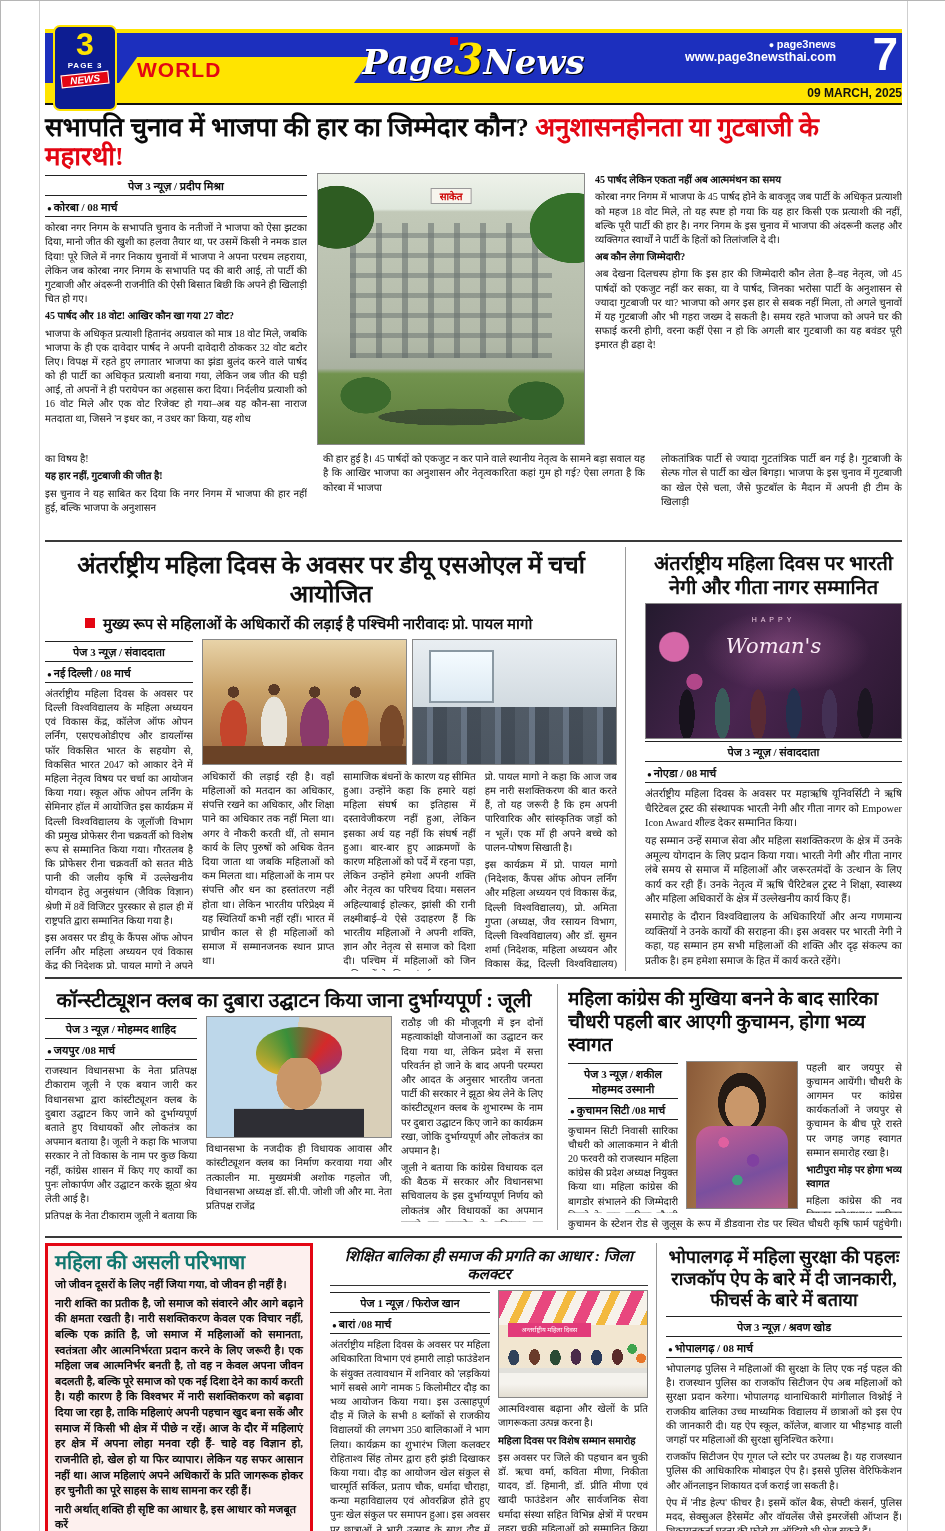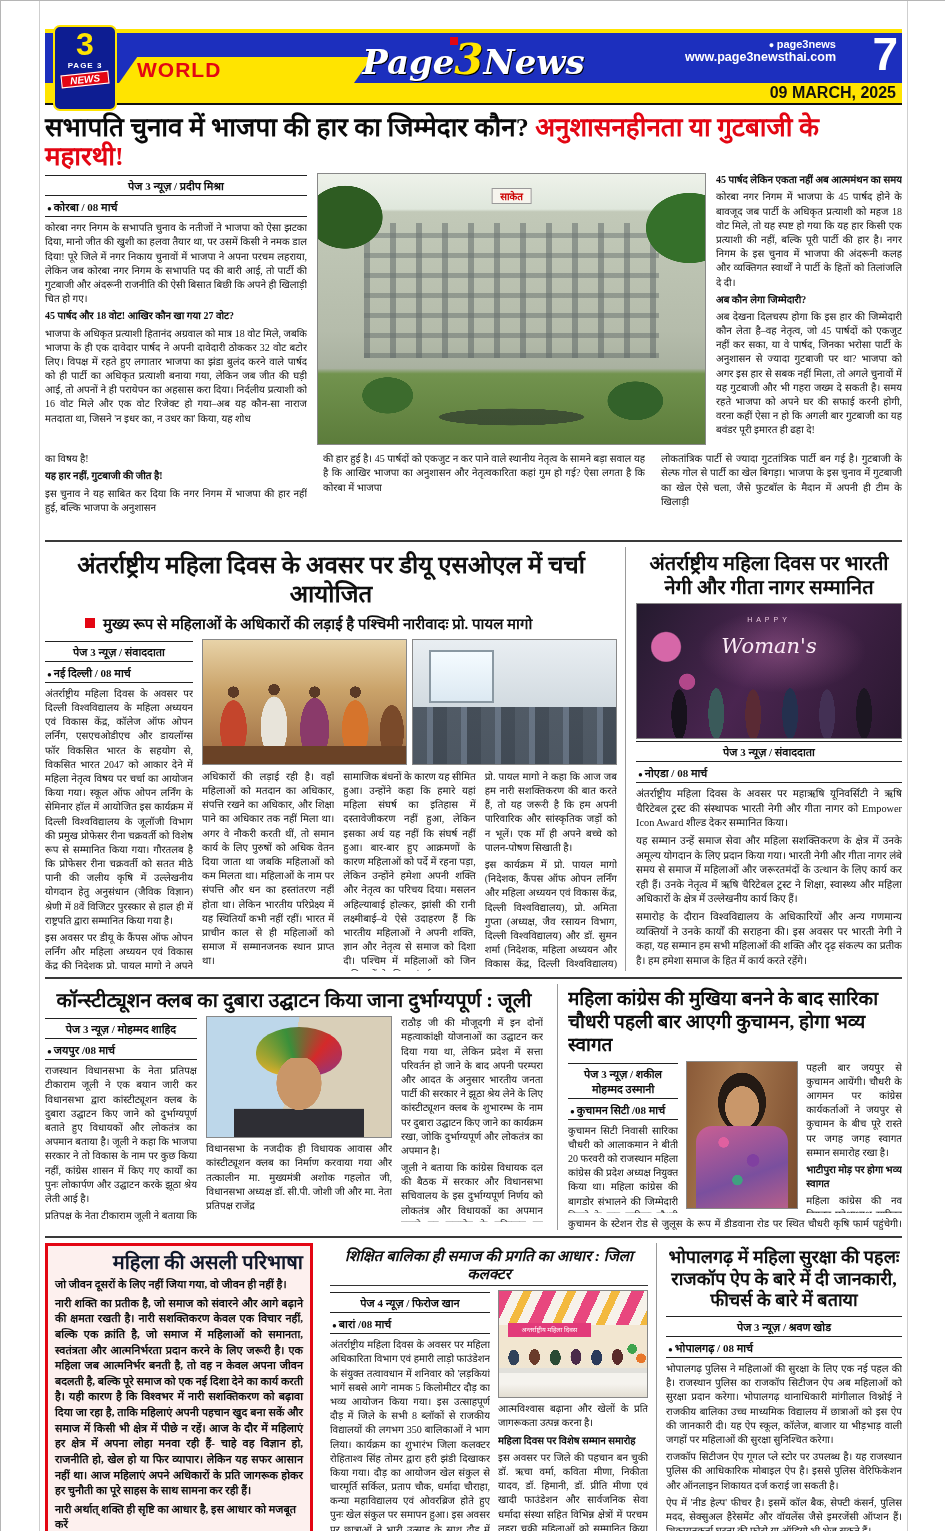--- a/index.html
+++ b/index.html
@@ -6,21 +6,21 @@
   .page{position:relative;width:945px;height:1531px;margin:0 auto;background:#fff;
         border:1px solid #b5b5b5;overflow:hidden;color:#101010;
         font-family:"Liberation Serif","DejaVu Serif",serif;}
   .content{position:absolute;left:38px;top:0;width:869px;height:1531px;
            border-left:1px solid #cfcfcf;border-right:1px solid #cfcfcf;
            padding:0 5px;box-sizing:border-box;}
   
   .bar{position:relative;margin-top:28px;height:50px;background:#1c2fbe;border-top:4px solid #ffe400;}
   .bar-yellow{position:relative;height:20px;background:#ffe400;border-bottom:2px solid #111;
               text-align:right;font-family:"Liberation Sans",sans-serif;}
-  .date{font-weight:bold;font-size:16px;line-height:20px;padding-right:6px;color:#111;}
+  .date{font-weight:bold;font-size:12px;line-height:20px;color:#111;}
   .logo{position:absolute;left:8px;top:-8px;width:64px;height:86px;background:#0d1d92;
         border:2px solid #ffe400;border-radius:7px;z-index:5;text-align:center;
         font-family:"Liberation Sans",sans-serif;box-sizing:border-box;}
   .logo-3{color:#ffe400;font-size:32px;font-weight:bold;line-height:34px;}
   .logo-page3{color:#fff;font-size:8px;font-weight:bold;letter-spacing:1px;}
   .logo-news{margin:3px 6px 0;background:#e30613;color:#fff;font-size:10px;font-weight:bold;
              font-style:italic;transform:rotate(-6deg);border:1px solid #fff;}
   .world-notch{position:absolute;left:74px;bottom:0;width:235px;height:26px;background:#ffe400;
                transform:skewX(-35deg);transform-origin:bottom left;}
   .world{position:absolute;left:92px;bottom:1px;color:#e30613;font-size:21px;font-weight:bold;
@@ -49,37 +49,37 @@
   .para{margin:0 0 3px;font-size:10px;line-height:1.42;text-align:justify;}
   .para.b{font-weight:bold;text-align:left;}
   .clip{overflow:hidden;}
   .vr{border-right:1px solid #9a9a9a;}
   .rule{border-top:2px solid #3a3a3a;margin-top:6px;padding-top:5px;}
   .ph{position:relative;overflow:hidden;background:#ccc;border:1px solid #888;box-sizing:border-box;}
   
   .a1-row{display:flex;gap:10px;height:274px;}
   .a1-colL{width:262px;}
   .a1-colR{flex:1;}
-  .ph-building{width:389px;height:272px;background:
+  .ph-building{width:268px;height:272px;background:
      linear-gradient(#eef2ea,#dfe7dc 13%,#c2c9b8 14%,#b5bcab 58%,#a9b1a0 72%,#72934e 74%,#5c7c3b 100%);}
   .ph-building::before{content:"";position:absolute;left:12%;right:12%;top:18%;height:50%;opacity:.55;
      background:repeating-linear-gradient(90deg,rgba(40,50,60,.6) 0 6px,transparent 6px 26px),
                 repeating-linear-gradient(0deg,rgba(40,50,60,.5) 0 5px,transparent 5px 20px);}
   .ph-building::after{content:"";position:absolute;inset:0;background:
      radial-gradient(62px 52px at 7% 16%,#2e5c22 60%,transparent 61%),
      radial-gradient(72px 58px at 96% 20%,#35702a 60%,transparent 61%),
      radial-gradient(42px 30px at 18% 82%,#3c6b2d 60%,transparent 61%),
      radial-gradient(46px 32px at 82% 84%,#33622a 60%,transparent 61%),
      radial-gradient(120px 14px at 50% 90%,rgba(30,35,40,.55) 60%,transparent 61%);}
   .ph-sign{position:absolute;top:5%;left:50%;transform:translateX(-50%);background:#f7f5ee;color:#c00;
      font-weight:bold;font-size:10px;padding:0 8px;border:1px solid #999;z-index:2;}
   .a1-bottom{display:flex;gap:16px;height:82px;margin-top:5px;}
   .a1-b1{width:262px;} .a1-b2{width:322px;} .a1-b3{flex:1;}
   
-  .row2{display:flex;gap:10px;height:424px;}
+  .row2{display:flex;gap:19px;height:424px;}
   .a2{width:572px;padding-right:8px;}
   .a2 h2{font-size:24px;text-align:center;}
   .a2-sub{display:flex;align-items:center;gap:8px;font-weight:bold;font-size:15px;margin:4px 0 6px 40px;}
   .redsq{width:10px;height:10px;background:#e30613;flex:0 0 auto;}
   .a2-body{display:flex;gap:9px;height:340px;}
   .a2-c1{width:148px;}
   .a2-right{flex:1;display:flex;flex-direction:column;}
   .a2-photos{display:flex;gap:5px;height:126px;margin-bottom:5px;}
   .a2-photos .ph{flex:1;height:126px;}
   .a2-cols{display:flex;gap:9px;flex:1;}
@@ -147,21 +147,21 @@
   .ph-sarika::after{content:"";position:absolute;left:50%;bottom:0;width:92px;height:56%;transform:translateX(-50%);
      border-radius:16px 16px 0 0;background:
      radial-gradient(10px 10px at 30% 20%,#e060a0 50%,transparent 55%),
      radial-gradient(12px 12px at 62% 42%,#8040a0 50%,transparent 55%),
      radial-gradient(10px 10px at 45% 66%,#40a080 50%,transparent 55%),
      linear-gradient(160deg,#c95f93,#7a4f9e 60%,#b65f8a);}
   .a5-tail{margin-top:4px;height:54px;}
   
   .row4{display:flex;gap:9px;height:326px;}
   .box{width:268px;border:3px solid #e30613;background:#fdf0ee;padding:4px 7px;box-sizing:border-box;}
-  .box h2{color:#0f172a;font-size:20px;text-align:right;margin:0 0 3px;}
+  .box h2{color:#0f766e;font-size:20px;text-align:left;margin:0 0 3px;}
   .box .para{font-size:11px;font-weight:600;}
   .a7{width:318px;padding:0 8px;}
   .a7 h2{font-size:15px;text-align:center;border-bottom:1px solid #333;padding-bottom:2px;font-style:italic;}
   .a7-body{display:flex;gap:8px;height:282px;}
   .a7-c1{flex:1;} .a7-c2{width:150px;}
   .ph-baran{width:150px;height:108px;margin-bottom:4px;background:linear-gradient(#f2e6d0 55%,#ece4d4 100%);}
   .ph-baran::before{content:"";position:absolute;left:0;right:0;top:0;height:32%;
      background:repeating-linear-gradient(115deg,#e8477e 0 12px,#f7f2ea 12px 22px,#f3b93e 22px 30px,#f7f2ea 30px 40px);}
   .ph-baran::after{content:"";position:absolute;left:0;right:0;bottom:0;height:28%;
      background:linear-gradient(#f5f3ee 55%,#e3ded2);box-shadow:inset 0 5px 0 rgba(0,0,0,.08);}
@@ -360,21 +360,21 @@
             <p class="para b">नारी अर्थात् शक्ति ही सृष्टि का आधार है, इस आधार को मजबूत करें</p>
             <p class="para">खुद की रक्षा करना जानने से आत्मविश्वास बढ़ता है और डर कम होता है, जो व्यक्तिगत और पेशेवर दोनों क्षेत्रों में सशक्त बनाता है। यह सशक्तिकरण जीवन के प्रति महिला के दृष्टिकोण को बदल सकता है, व्यक्तिगत सुरक्षा के प्रति सक्रिय दृष्टिकोण को प्रोत्साहित कर सकता है।</p>
           </div>
 
     </div>
     <div class="a7 vr clip">
       <h2>शिक्षित बालिका ही समाज की प्रगति का आधार : जिला कलक्टर</h2>
       <div class="a7-body">
         <div class="a7-c1 clip">
           <div class="byl">
-            <div class="byl-top">पेज 4 न्यूज़ / फिरोज खान</div>
+            <div class="byl-top">पेज 1 न्यूज़ / फिरोज खान</div>
             <div class="byl-loc">बारां /08 मार्च</div>
           </div>
           <div>
                 <p class="para">अंतर्राष्ट्रीय महिला दिवस के अवसर पर महिला अधिकारिता विभाग एवं हमारी लाड़ो फाउंडेशन के संयुक्त तत्वावधान में शनिवार को 'लड़कियां भागें सबसे आगे' नामक 5 किलोमीटर दौड़ का भव्य आयोजन किया गया। इस उत्साहपूर्ण दौड़ में जिले के सभी 8 ब्लॉकों से राजकीय विद्यालयों की लगभग 350 बालिकाओं ने भाग लिया। कार्यक्रम का शुभारंभ जिला कलक्टर रोहिताश्व सिंह तोमर द्वारा हरी झंडी दिखाकर किया गया। दौड़ का आयोजन खेल संकुल से चारमूर्ति सर्किल, प्रताप चौक, धर्मादा चौराहा, कन्या महाविद्यालय एवं ओवरब्रिज होते हुए पुनः खेल संकुल पर समापन हुआ। इस अवसर पर छात्राओं ने भारी उत्साह के साथ दौड़ में भाग लिया। इस मौके पर जिला प्रशासन एवं पुलिस के सभी आला अधिकारी भी छात्राओं के साथ शिरकत करते दिखाई दिए।</p>
               </div>
         </div>
         <div class="a7-c2 clip">
           <div class="ph ph-baran">
             <div class="baran-banner">अन्तर्राष्ट्रीय महिला दिवस</div>
             <div class="baran-crowd"></div>

